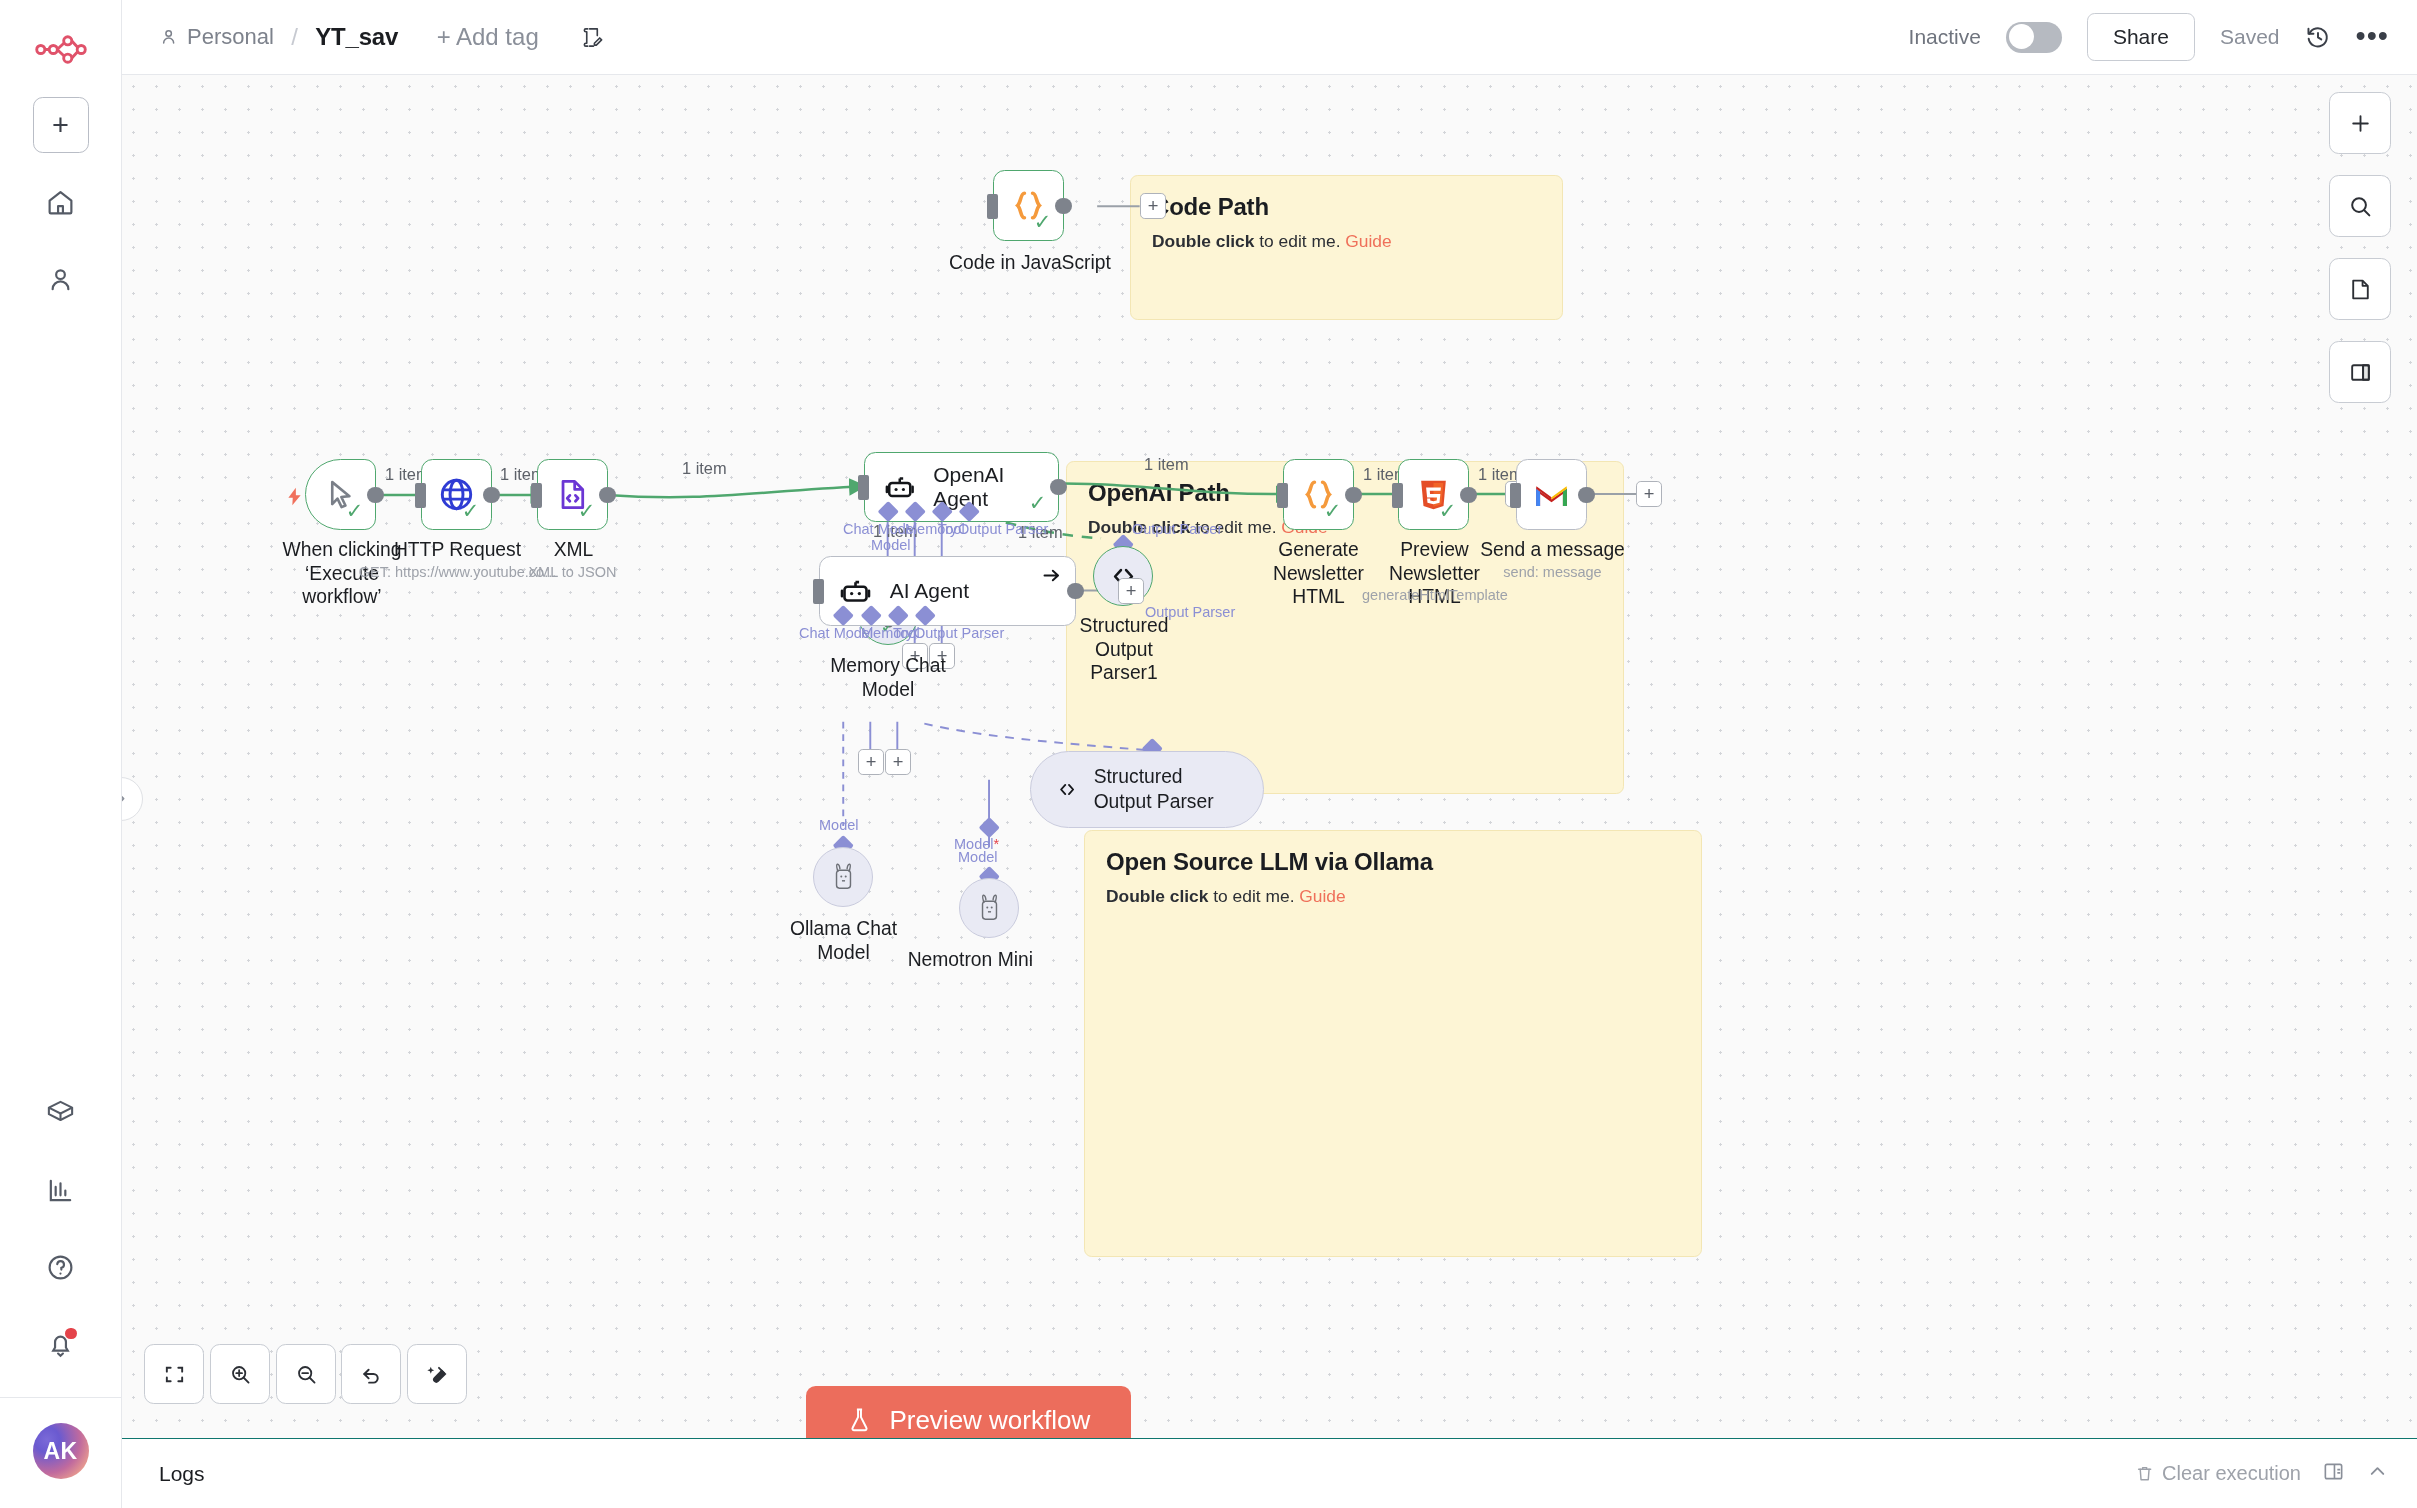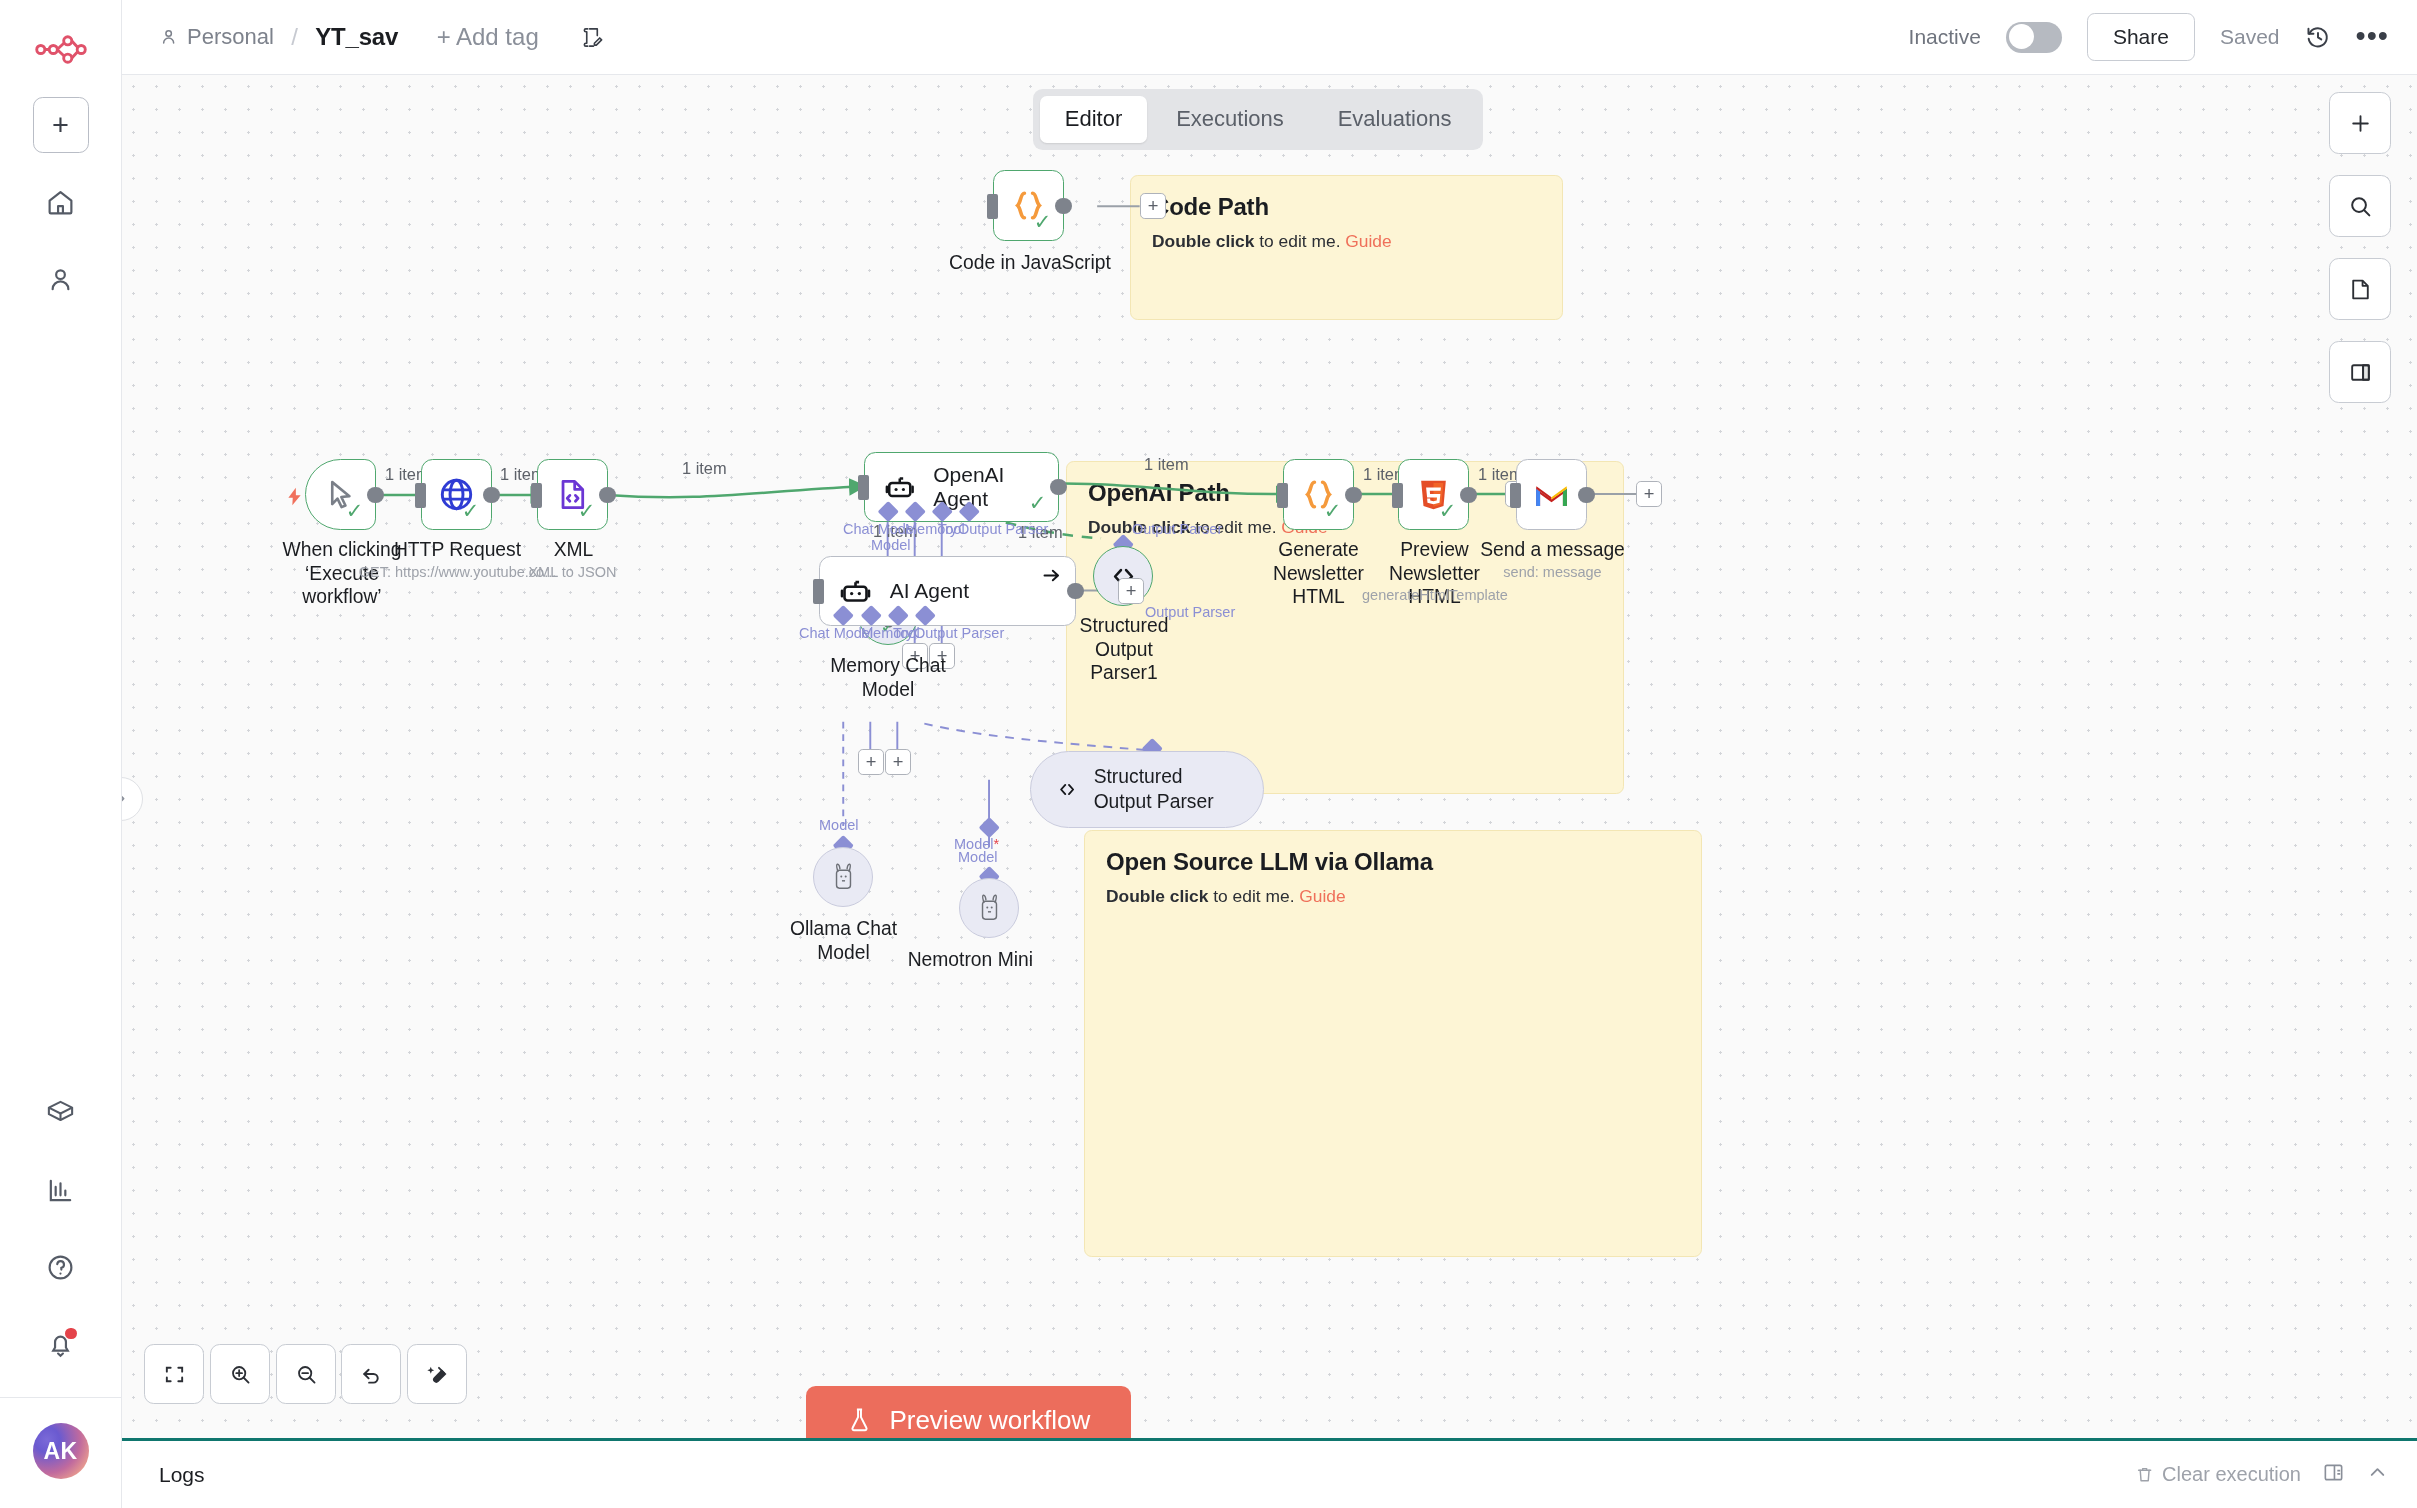--- a/index.html
+++ b/index.html
@@ -156,21 +156,21 @@
   .expander {
     position:absolute; left: 99px; top: 777px; width: 44px; height: 44px;
     background:#fff; border:1.4px solid #dfe1e5; border-radius:50%;
     display:flex; align-items:center; justify-content:center; color:#8a8f99; font-size: 19.3px;
     z-index: 35;
   }
 
   
   .logs {
     position:absolute; left:122px; right:0; bottom:0; height:70px;
-    background:#fff; border-top:3px solid #0f766e;
+    background:#fff; border-top:1px solid #0f766e;
     display:flex; align-items:center; padding: 0 29px 0 37px; z-index: 30;
   }
   .logs-title { font-size: 21px; color:#1b1d21; }
   .logs-right { margin-left:auto; display:flex; align-items:center; gap: 21px; color:#9ea2aa; font-size: 20px; }
 </style>
 </head>
 <body>
 
 <div class="app">
 
@@ -275,25 +275,20 @@
         <svg width="26" height="26" viewBox="0 0 24 24" fill="none" stroke="#3a3f48" stroke-width="1.8" stroke-linecap="round" stroke-linejoin="round">
           <path d="M4 9 a8.4 8.4 0 1 1-.6 4.6"></path>
             <path d="M3.2 4.4 V9 H7.8"></path>
             <path d="M12 8.2 V12.4 l3 1.8"></path>
         </svg>
       </span>
       <span class="dots">•••</span>
     </div>
   </div>
 
-  <div class="tabs">
-    <div class="tab active">Editor</div>
-    <div class="tab">Executions</div>
-    <div class="tab">Evaluations</div>
-  </div>
 
   <div class="canvas">
 
     <div class="sticky" style="left:1008px; top:100px; width:433px; height:145px;">
       <div class="pad">
         <h3>Code Path</h3>
         <p>
           <b>Double click</b><span> to edit me. </span><span class="guide">Guide</span>
         </p>
       </div>

